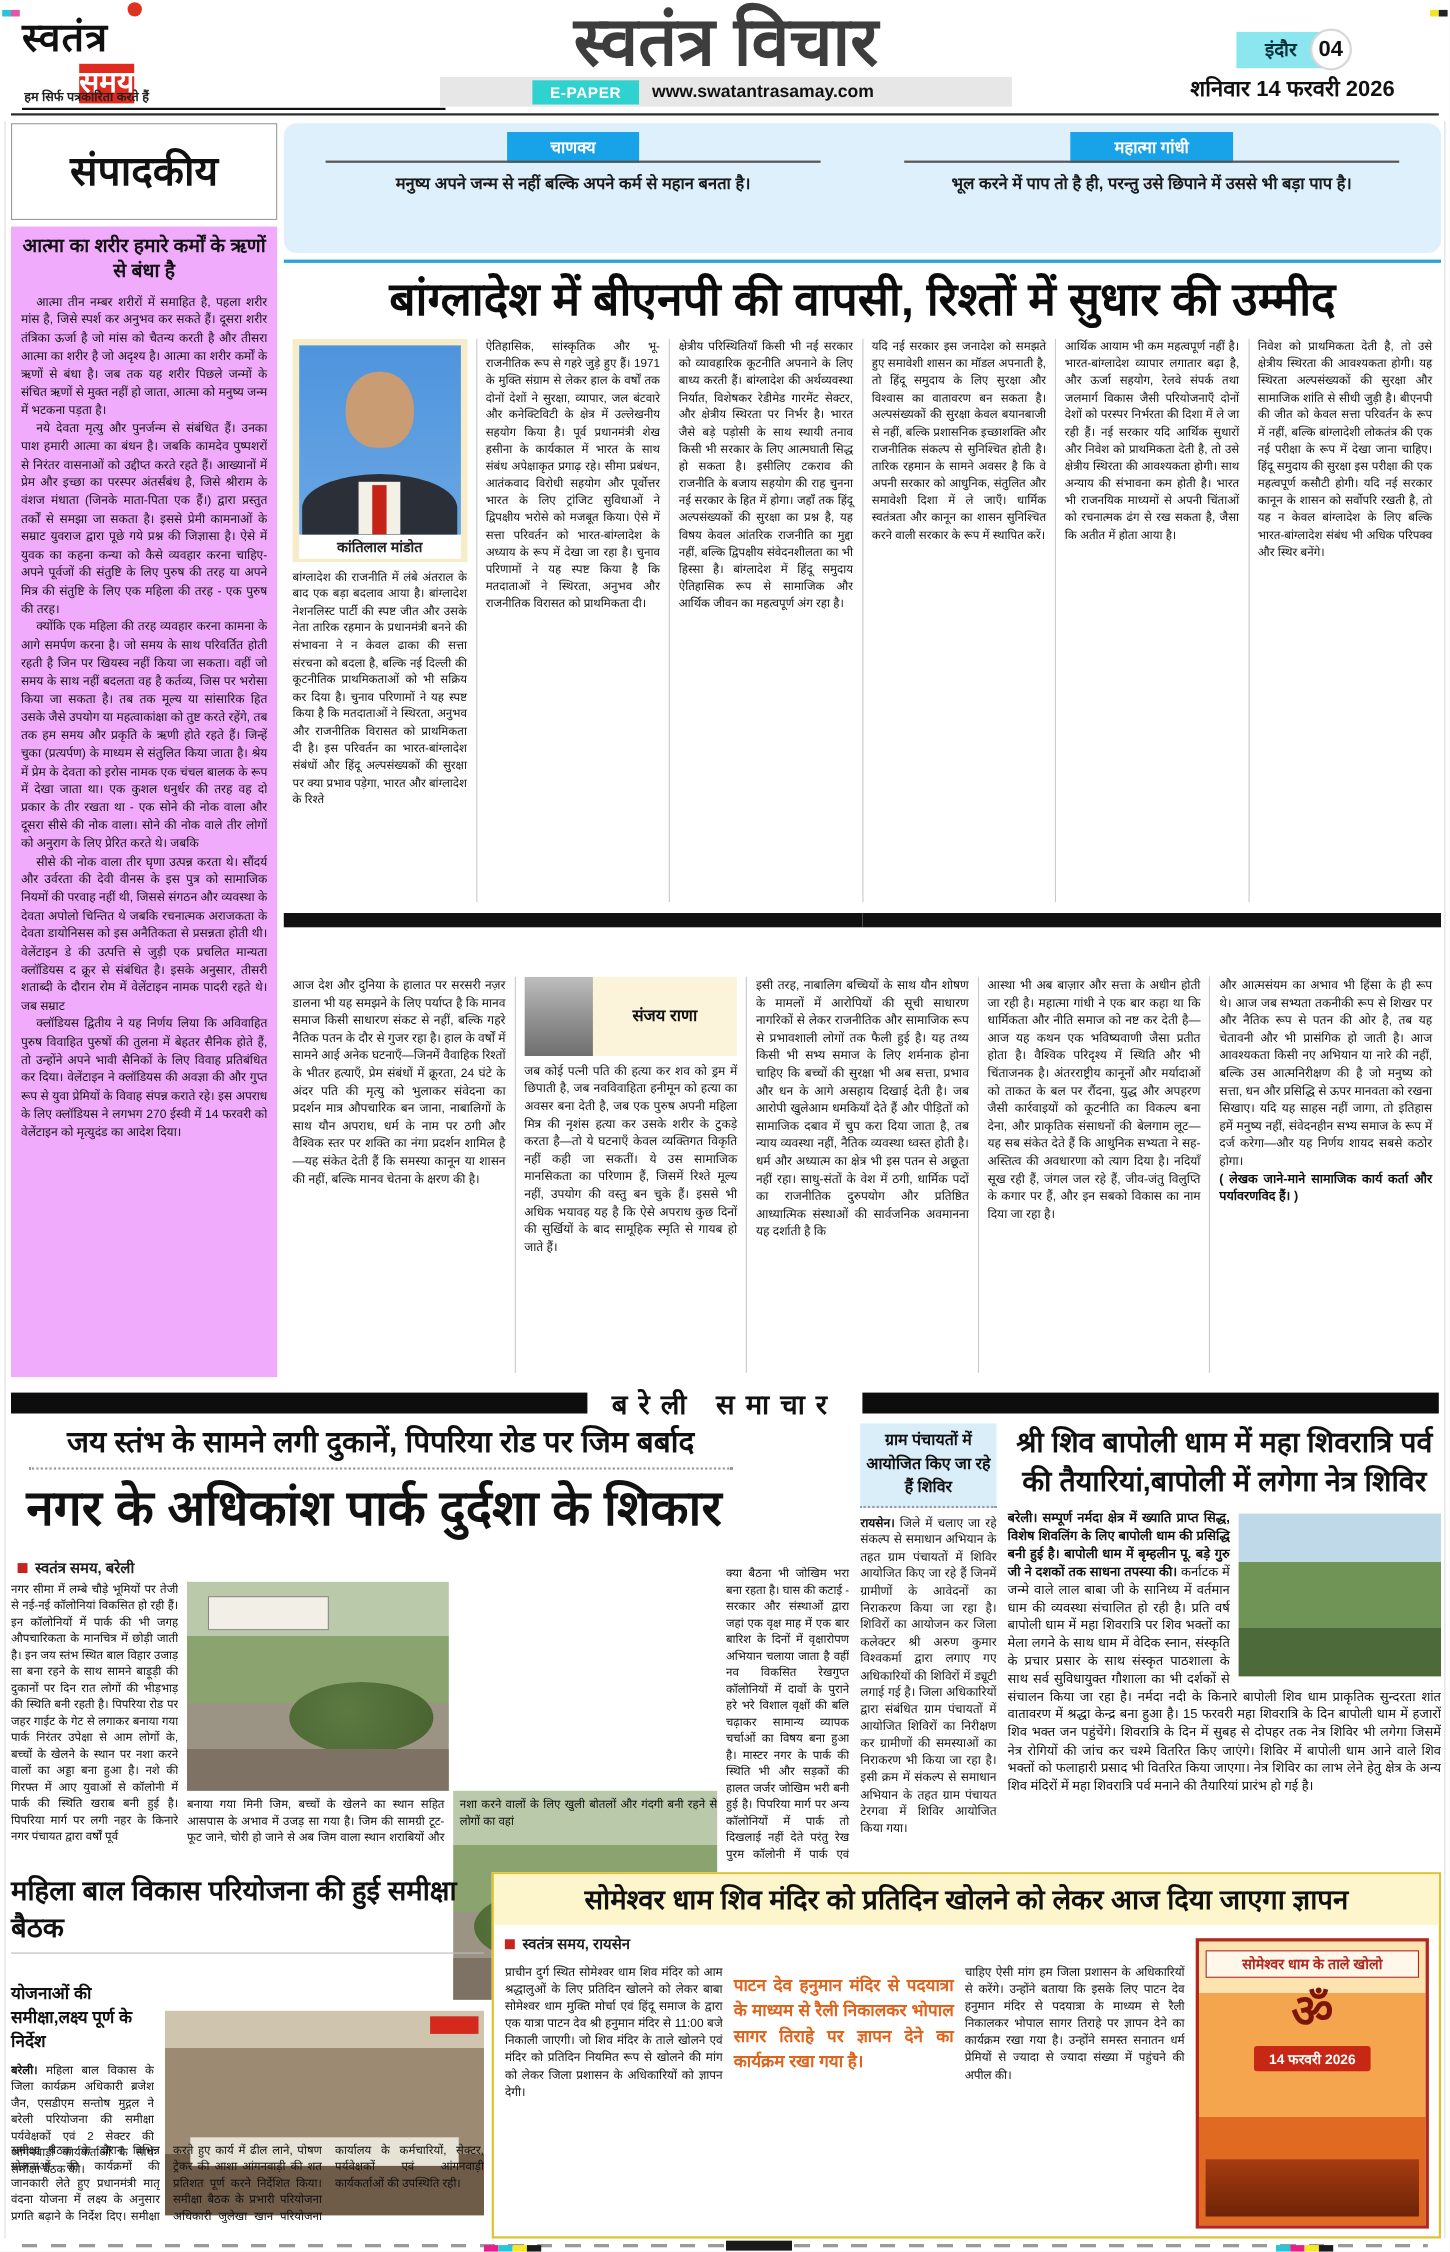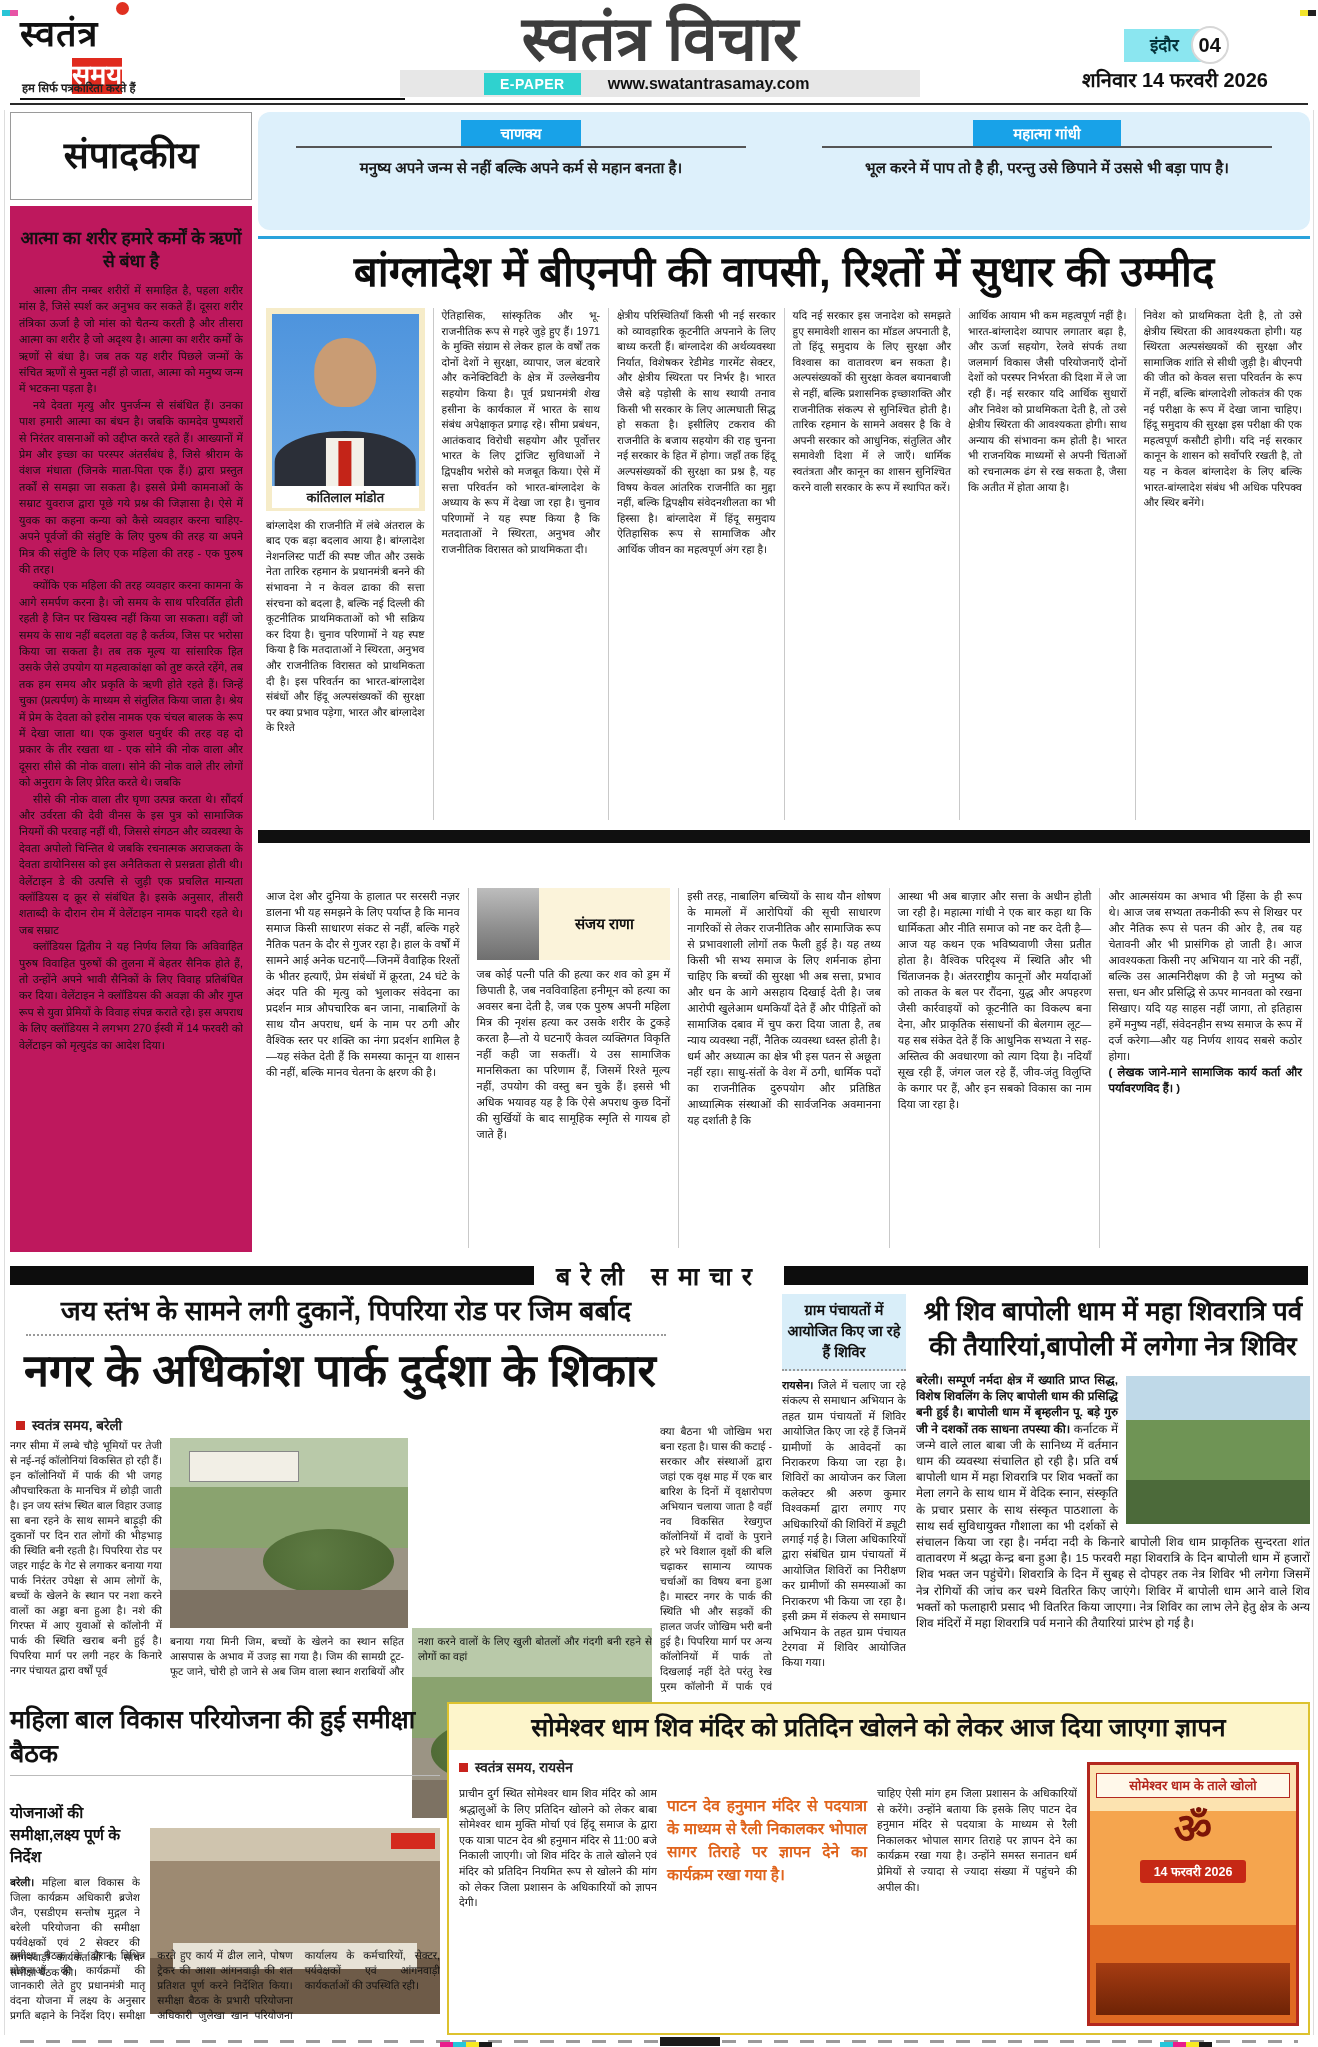--- a/index.html
+++ b/index.html
@@ -9,32 +9,32 @@
   .abs{position:absolute;}
   .just{text-align:justify;overflow:hidden;}
   .lead-in{font-weight:bold;}
   
   .logo1{font-size:36px;font-weight:900;letter-spacing:1px;color:#101010;position:relative;line-height:48px;}
   .logo-dot{position:absolute;top:-8px;left:96px;width:13px;height:13px;border-radius:50%;background:#e03020;}
   .logo2{display:inline-block;background:#e02a1e;color:#fff;font-weight:900;font-size:27px;
          padding:1px 0 3px;margin-left:52px;line-height:32px;}
   .tagline{font-size:11.5px;font-weight:bold;padding:4px 2px 3px;border-bottom:2.5px solid #101010;color:#222;}
   .ctitle{font-size:62px;font-weight:800;color:#3d3d3d;text-align:center;line-height:54px;}
-  .ebar{background:#e7e7e7;display:flex;align-items:center;height:27px;padding-left:84px;gap:15px;}
+  .ebar{background:#e7e7e7;display:flex;align-items:center;height:27px;padding-left:84px;}
   .ebadge{background:#2fd2cf;color:#fff;font-weight:bold;font-size:14px;padding:3px 16px;letter-spacing:.5px;}
   .esite{font-size:16px;font-weight:bold;color:#101010;margin-left:12px;}
   .cityrow{display:flex;align-items:center;padding-left:32px;}
   .citybadge{background:#8be6f0;color:#083;color:#05323a;font-size:17px;font-weight:bold;padding:4px 26px 6px;}
   .pagenum{width:38px;height:38px;border-radius:50%;background:#fff;border:2px solid #d7d7d7;color:#111;
            font-size:20px;font-weight:900;display:flex;align-items:center;justify-content:center;margin-left:-14px;}
   .dateline{font-size:20px;font-weight:800;text-align:center;}
   .mastrule{background:#2a2a2a;height:2px;}
   
   .editbox{border:1.5px solid #9a9a9a;text-align:center;font-size:37px;font-weight:900;line-height:86px;background:#fff;}
-  .editpanel{background:#be185d;padding:21px 9px;}
+  .editpanel{background:#f0abfc;padding:6px 9px;}
   .edithead{font-size:17.5px;font-weight:800;text-align:center;line-height:23px;margin-bottom:9px;}
   .editbody{font-size:11px;line-height:16.4px;}
   .editbody p{margin:0;text-indent:14px;}
   
   .qpanel{background:#ddf0fb;border-radius:12px;display:flex;}
   .qhalf{flex:1;padding:8px 18px 0;display:flex;flex-direction:column;align-items:center;}
   .qbadge{background:#18a2e8;color:#fff;font-weight:bold;font-size:15px;padding:3px 40px 5px;}
   .qline{width:92%;height:2px;background:#555;margin-top:-2px;}
   .qtext{font-size:15px;font-weight:bold;color:#1a1a1a;text-align:center;margin-top:9px;line-height:21px;}
   .bluerule{background:#2aa3dc;height:3px;}

